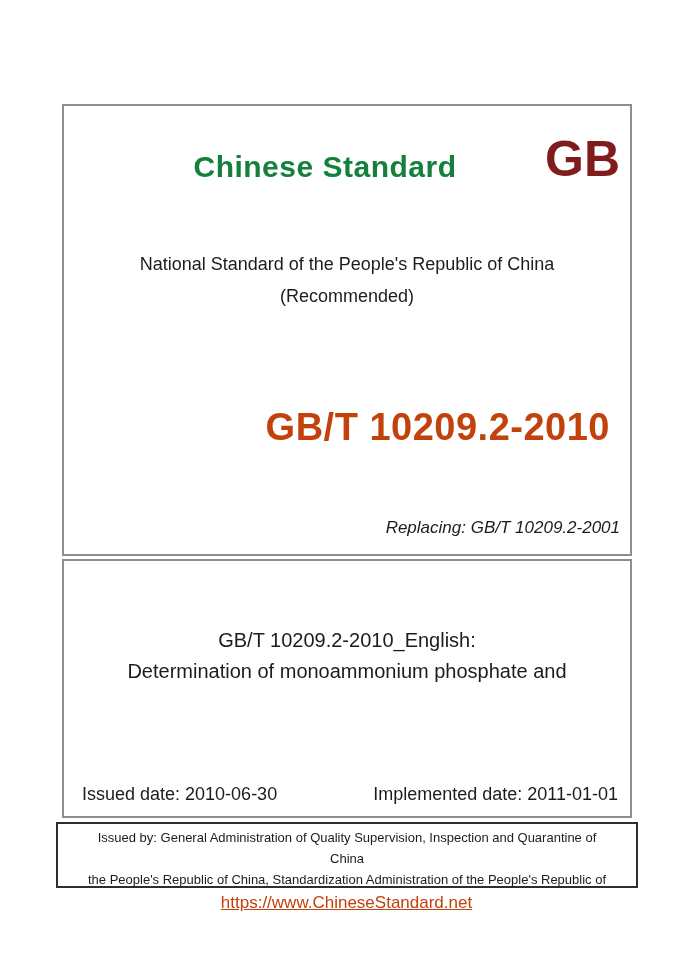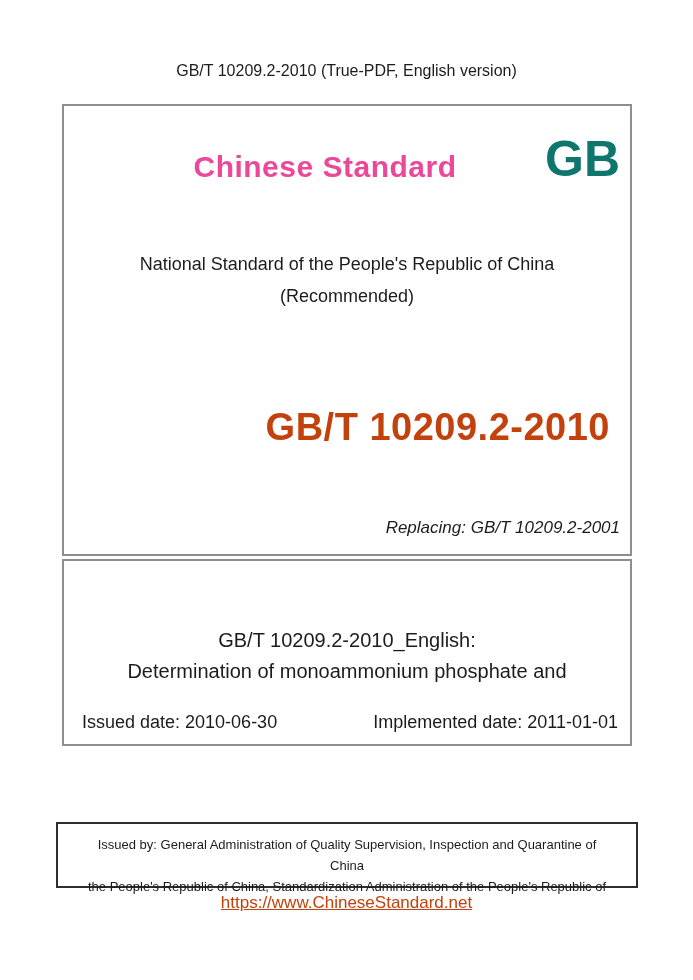--- a/index.html
+++ b/index.html
@@ -19,46 +19,46 @@
     text-align: center;
     font-size: 16px;
     color: #1c1c1c;
   }
   .box {
     position: absolute;
     background: #ffffff;
   }
   .box-gray { border: 2px solid #8e8e8e; }
   #title-box { left: 62px; top: 104px; width: 570px; height: 452px; }
-  #subject-box { left: 62px; top: 559px; width: 570px; height: 187px; }
+  #subject-box { left: 62px; top: 559px; width: 570px; height: 259px; }
   #issuer-box {
     left: 56px; top: 822px; width: 582px; height: 66px;
     border: 2px solid #2e2e2e;
     text-align: center;
     font-size: 13px;
     line-height: 21px;
-    padding-top: 10px;
+    padding-top: 3px;
     color: #1c1c1c;
   }
   .brand-title {
     position: absolute;
     top: 44px; left: -22px; width: 100%;
     text-align: center;
     font-size: 30px;
     font-weight: bold;
     letter-spacing: 0.5px;
-    color: #ec4899;
+    color: #15803d;
   }
   .gb-logo {
     position: absolute;
     top: 26px; right: 10px;
     font-size: 50px;
     font-weight: bold;
     line-height: 1.1;
-    color: #0f766e;
+    color: #7f1d1d;
   }
   .national-lines {
     position: absolute;
     top: 142px; left: 0; width: 100%;
     text-align: center;
     font-size: 18px;
     line-height: 32px;
   }
   .classification {
     position: absolute;
@@ -103,21 +103,20 @@
     color: #c2410c;
     text-decoration: underline;
     cursor: pointer;
   }
 </style>
 </head>
 <body>
 
 <div class="page">
 
-  <div class="doc-header">GB/T 10209.2-2010 (True-PDF, English version)</div>
 
   <div class="box box-gray" id="title-box">
     <div class="brand-title">Chinese Standard</div>
     <div class="gb-logo">GB</div>
     <div class="national-lines">
       <div>National Standard of the People's Republic of China</div>
       <div>(Recommended)</div>
     </div>
     <div class="standard-code">GB/T 10209.2-2010</div>
     <div class="replacing">Replacing: GB/T 10209.2-2001</div>

